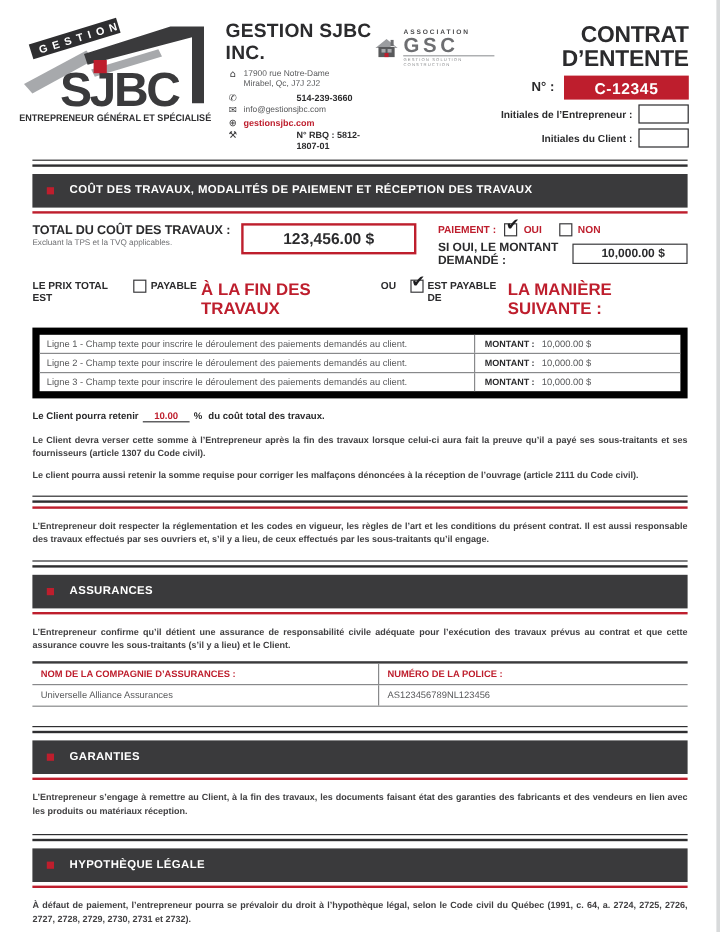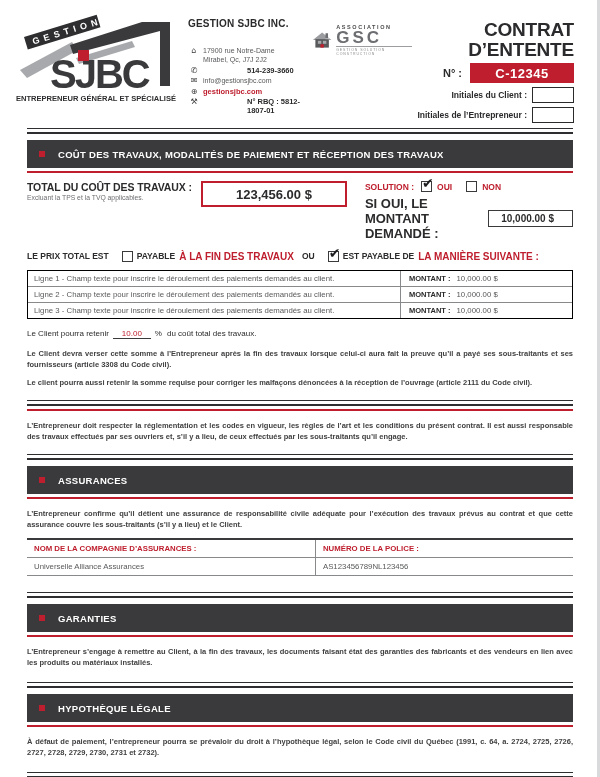--- a/index.html
+++ b/index.html
@@ -5,21 +5,21 @@
   * { margin:0; padding:0; box-sizing:border-box; }
   html,body { width:600px; height:777px; background:#ffffff; overflow:hidden;
     font-family:"Liberation Sans", sans-serif; color:#2b2b2d; }
   .page { position:relative; width:600px; height:777px; }
   .edge-strip { position:absolute; right:0; top:0; width:3px; height:777px; background:#d8dadb; }
 
   
   .header { display:flex; align-items:flex-start; padding:12px 26px 0 14px; }
   .logo-wrap { width:168px; flex:none; }
   .contact { width:122px; flex:none; margin-left:6px; padding-top:6px; }
-  .contact h2 { font-size:10px; font-weight:bold; letter-spacing:.2px; margin-bottom:17px; color:#2b2b2d; }
+  .contact h2 { font-size:16px; font-weight:bold; letter-spacing:.2px; margin-bottom:3px; color:#2b2b2d; }
   .contact .row { display:flex; align-items:flex-start; margin-bottom:1.5px; }
   .contact .ic { width:12px; flex:none; font-family:"DejaVu Sans", sans-serif; font-size:8px;
     color:#3a3a3c; line-height:9px; text-align:center; margin-right:3px; }
   .contact .txt { font-size:7px; color:#58595b; line-height:9px; }
   .contact .bold { font-weight:bold; color:#2b2b2d; font-size:7.5px;padding-left:44px; }
   .contact .site { font-weight:bold; color:#be1e2d; font-size:7.5px; }
 
   .gsc { width:100px; flex:none; margin-left:2px; padding-top:12px; display:flex; align-items:center; }
   .gsc-text { margin-left:4px; }
   .gsc-assoc { font-size:5.5px; letter-spacing:1.6px; color:#4a4a4c; font-weight:bold; }
@@ -51,42 +51,42 @@
   .cost-top { display:flex; align-items:flex-start; margin-top:8px; }
   .total-label { font-size:10.5px; font-weight:800; letter-spacing:-.1px; color:#2b2b2d; }
   .total-note { font-size:6.8px; color:#6d6e71; margin-top:1px; }
   .total-box { width:146px; height:26px; border:2px solid #be1e2d; margin-left:9px; flex:none;
     display:flex; align-items:center; justify-content:center; font-size:13px; font-weight:800; }
   .deposit-col { margin-left:18px; flex:1; }
   .dep-row1 { display:flex; align-items:center; }
   .dep-label { font-size:8.5px; font-weight:800; color:#be1e2d; margin-right:7px; }
   .dep-opt { font-size:8.5px; font-weight:800; color:#be1e2d; margin:0 14px 0 5px; }
   .dep-row2 { display:flex; align-items:center; margin-top:4px; }
-  .dep2-label { font-size:13px; font-weight:800; color:#2b2b2d; margin-right:6px; }
+  .dep2-label { font-size:10px; font-weight:800; color:#2b2b2d; margin-right:6px; }
   .dep-amount-box { width:134px; height:17px; border:1.5px solid #3a3a3c; display:flex; align-items:center;
     justify-content:flex-end; padding-right:18px; font-size:10px; font-weight:800; }
 
   .checkbox { width:11px; height:11px; border:1.5px solid #3a3a3c; background:#fff; position:relative; flex:none; display:inline-block; }
   .checkbox.checked::after { content:"\2714"; position:absolute; left:0px; top:-7px; font-size:14px;
     font-weight:bold; color:#1d1d1f; font-family:"DejaVu Sans", sans-serif; }
 
   .price-row { display:flex; align-items:flex-start; margin-top:10px; }
   .price-row .t { font-size:8.5px; font-weight:800; color:#2b2b2d; }
-  .price-row .r { font-size:10px; font-weight:800; color:#be1e2d; }
+  .price-row .r { font-size:14px; font-weight:800; color:#be1e2d; }
   .price-row .gap { width:8px; } .price-row .gap-s { width:4px; } .price-row .gap-l { width:13px; }
 
-  .pay-table { margin-top:8px; border:1px solid #000000; }
+  .pay-table { margin-top:8px; border:6px solid #000000; }
   .pay-row { display:flex; align-items:stretch; border-bottom:1px solid #88898b; }
   .pay-row:last-child { border-bottom:none; }
   .pay-text { flex:1; font-size:7.8px; color:#58595b; padding:3px 6px; }
   .pay-amt { width:172px; flex:none; border-left:1px solid #88898b; padding:3px 8px; display:flex; align-items:center; }
   .pay-amt .lbl { font-size:7.5px; font-weight:800; color:#2b2b2d; margin-right:6px; }
   .pay-amt .val { font-size:7.8px; color:#58595b; }
 
-  .retain-row { margin-top:10px; font-size:8px; font-weight:400; color:#2b2b2d; display:flex; align-items:baseline; }
+  .retain-row { margin-top:10px; font-size:8px; font-weight:700; color:#2b2b2d; display:flex; align-items:baseline; }
   .retain-val { color:#be1e2d; border-bottom:1px solid #3a3a3c; padding:0 9px; margin:0 4px; }
 
   
   .ins-table { margin-top:8px; border-top:2px solid #3a3a3c; border-bottom:1px solid #88898b; }
   .ins-row { display:flex; border-bottom:1px solid #88898b;gap:30px; }
   .ins-row:last-child { border-bottom:none; }
   .ins-cell { width:50%; padding:4px 7px; }
   .ins-cell + .ins-cell { border-left:1px solid #88898b; }
   .ins-head { font-size:7.8px; font-weight:800; color:#be1e2d; }
   .ins-val { font-size:7.8px; color:#58595b; }
@@ -157,25 +157,25 @@
       </div>
     </div>
 
     <div class="titleblock">
       <div class="doc-title">CONTRAT D’ENTENTE</div>
       <div class="num-row">
         <span class="num-label">N° :</span>
         <span class="num-box">C-12345</span>
       </div>
       <div class="init-row">
+        <span class="init-label">Initiales de l’Entrepreneur :</span>
+        <span class="init-box"></span>
+      </div>
+      <div class="init-row">
         <span class="init-label">Initiales du Client :</span>
-        <span class="init-box"></span>
-      </div>
-      <div class="init-row">
-        <span class="init-label">Initiales de l’Entrepreneur :</span>
         <span class="init-box"></span>
       </div>
     </div>
   </div>
 
   <div class="content">
     <div class="dbl-rule first"></div>
 
     <div class="sec-bar">
       <span class="sec-bullet"></span>
@@ -184,21 +184,21 @@
     <div class="red-line"></div>
 
     <div class="cost-top">
       <div>
         <div class="total-label">TOTAL DU COÛT DES TRAVAUX :</div>
         <div class="total-note">Excluant la TPS et la TVQ applicables.</div>
       </div>
       <div class="total-box">123,456.00 $</div>
       <div class="deposit-col">
         <div class="dep-row1">
-          <span class="dep-label">SOLUTION :</span>
+          <span class="dep-label">PAIEMENT :</span>
           <span class="checkbox checked"></span>
           <span class="dep-opt">OUI</span>
           <span class="checkbox"></span>
           <span class="dep-opt">NON</span>
         </div>
         <div class="dep-row2">
           <span class="dep2-label">SI OUI, LE MONTANT DEMANDÉ :</span>
           <span class="dep-amount-box">10,000.00 $</span>
         </div>
       </div>
@@ -247,21 +247,21 @@
     </div>
 
     <div class="retain-row">
       <span>Le Client pourra retenir</span>
       <span class="retain-val">10.00</span>
       <span>%</span>
       <span style="width:5px"></span>
       <span>du coût total des travaux.</span>
     </div>
 
-    <p class="para">Le Client devra verser cette somme à l’Entrepreneur après la fin des travaux lorsque celui-ci aura fait la preuve qu’il a payé ses sous-traitants et ses fournisseurs (article 3308 du Code civil).</p>
+    <p class="para">Le Client devra verser cette somme à l’Entrepreneur après la fin des travaux lorsque celui-ci aura fait la preuve qu’il a payé ses sous-traitants et ses fournisseurs (article 1307 du Code civil).</p>
     <p class="para" style="margin-top:7px;">Le client pourra aussi retenir la somme requise pour corriger les malfaçons dénoncées à la réception de l’ouvrage (article 2111 du Code civil).</p>
 
     <div class="dbl-rule" style="margin-top:12px;"></div>
 
     <div class="red-line"></div>
     <p class="para">L’Entrepreneur doit respecter la réglementation et les codes en vigueur, les règles de l’art et les conditions du présent contrat. Il est aussi responsable des travaux effectués par ses ouvriers et, s’il y a lieu, de ceux effectués par les sous-traitants qu’il engage.</p>
 
     <div class="dbl-rule" style="margin-top:12px;"></div>
 
     <div class="sec-bar">
@@ -282,21 +282,21 @@
       </div>
     </div>
 
     <div class="dbl-rule" style="margin-top:16px;"></div>
 
     <div class="sec-bar">
       <span class="sec-bullet"></span>
       <span class="sec-title">GARANTIES</span>
     </div>
     <div class="red-line"></div>
-    <p class="para">L’Entrepreneur s’engage à remettre au Client, à la fin des travaux, les documents faisant état des garanties des fabricants et des vendeurs en lien avec les produits ou matériaux installés.</p>
+    <p class="para">L’Entrepreneur s’engage à remettre au Client, à la fin des travaux, les documents faisant état des garanties des fabricants et des vendeurs en lien avec les produits ou matériaux réception.</p>
 
     <div class="dbl-rule" style="margin-top:14px;"></div>
 
     <div class="sec-bar">
       <span class="sec-bullet"></span>
       <span class="sec-title">HYPOTHÈQUE LÉGALE</span>
     </div>
     <div class="red-line"></div>
     <p class="para">À défaut de paiement, l’entrepreneur pourra se prévaloir du droit à l’hypothèque légal, selon le Code civil du Québec (1991, c. 64, a. 2724, 2725, 2726, 2727, 2728, 2729, 2730, 2731 et 2732).</p>
 

